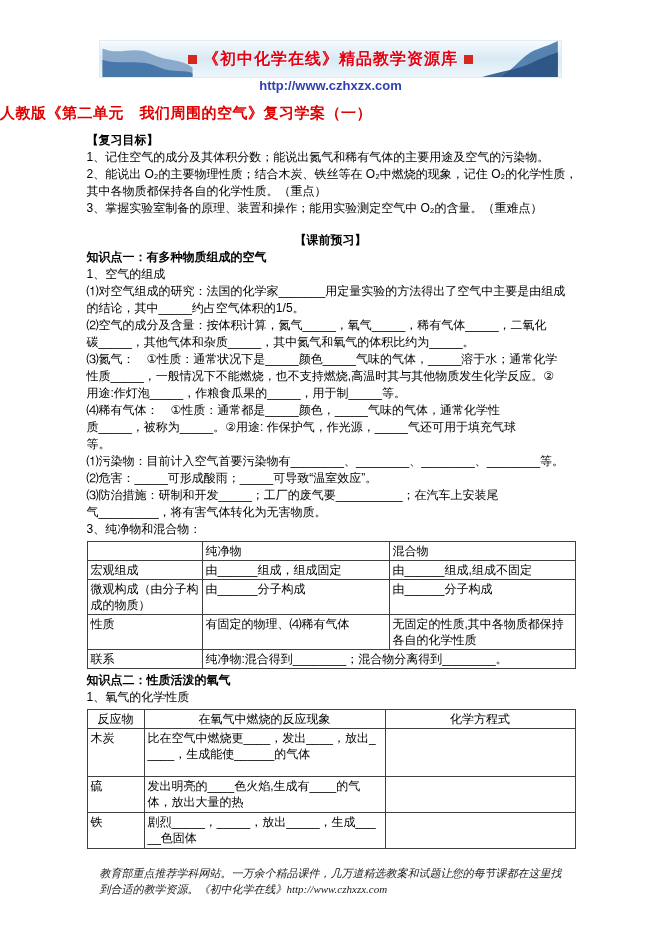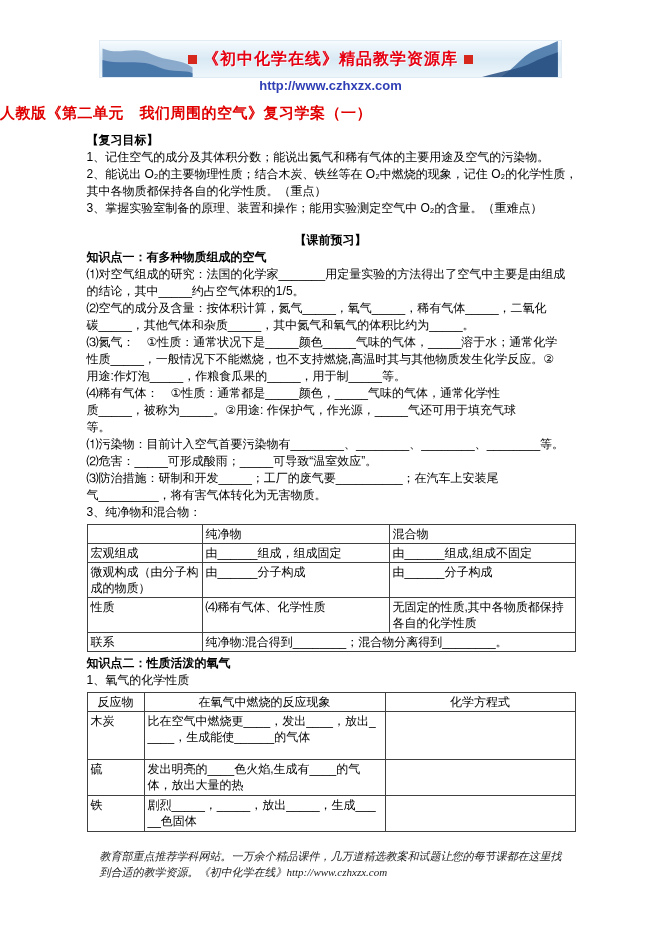--- a/index.html
+++ b/index.html
@@ -90,20 +90,21 @@
 
     <div class="ln b">【复习目标】</div>
     <div class="ln">1、记住空气的成分及其体积分数；能说出氮气和稀有气体的主要用途及空气的污染物。</div>
     <div class="ln">2、能说出 O₂的主要物理性质；结合木炭、铁丝等在 O₂中燃烧的现象，记住 O₂的化学性质，</div>
     <div class="ln">其中各物质都保持各自的化学性质。（重点）</div>
     <div class="ln">3、掌握实验室制备的原理、装置和操作；能用实验测定空气中 O₂的含量。（重难点）</div>
 
     <div class="ln b center">【课前预习】</div>
 
     <div class="ln b">知识点一：有多种物质组成的空气</div>
+    <div class="ln">1、空气的组成</div>
     <div class="ln">⑴对空气组成的研究：法国的化学家_______用定量实验的方法得出了空气中主要是由组成</div>
     <div class="ln">的结论，其中_____约占空气体积的1/5。</div>
     <div class="ln">⑵空气的成分及含量：按体积计算，氮气_____，氧气_____，稀有气体_____，二氧化</div>
     <div class="ln">碳_____，其他气体和杂质_____，其中氮气和氧气的体积比约为_____。</div>
     <div class="ln">⑶氮气：　①性质：通常状况下是_____颜色_____气味的气体，_____溶于水；通常化学</div>
     <div class="ln">性质_____，一般情况下不能燃烧，也不支持燃烧,高温时其与其他物质发生化学反应。②</div>
     <div class="ln">用途:作灯泡_____，作粮食瓜果的_____，用于制_____等。</div>
     <div class="ln">⑷稀有气体：　①性质：通常都是_____颜色，_____气味的气体，通常化学性</div>
     <div class="ln">质_____，被称为_____。②用途: 作保护气，作光源，_____气还可用于填充气球</div>
     <div class="ln">等。</div>
@@ -125,21 +126,21 @@
         <td class="c2">由______组成，组成固定</td>
         <td class="c3">由______组成,组成不固定</td>
       </tr>
       <tr>
         <td class="c1 h34">微观构成（由分子构成的物质）</td>
         <td class="c2">由______分子构成</td>
         <td class="c3">由______分子构成</td>
       </tr>
       <tr>
         <td class="c1 h34">性质</td>
-        <td class="c2">⑷稀有气体、化学性质</td>
+        <td class="c2">有固定的物理、⑷稀有气体</td>
         <td class="c3">无固定的性质,其中各物质都保持各自的化学性质</td>
       </tr>
       <tr>
         <td class="c1">联系</td>
         <td colspan="2">纯净物:混合得到________；混合物分离得到________。</td>
       </tr>
     </tbody>
       </table>
 
     <div class="ln b">知识点二：性质活泼的氧气</div>

